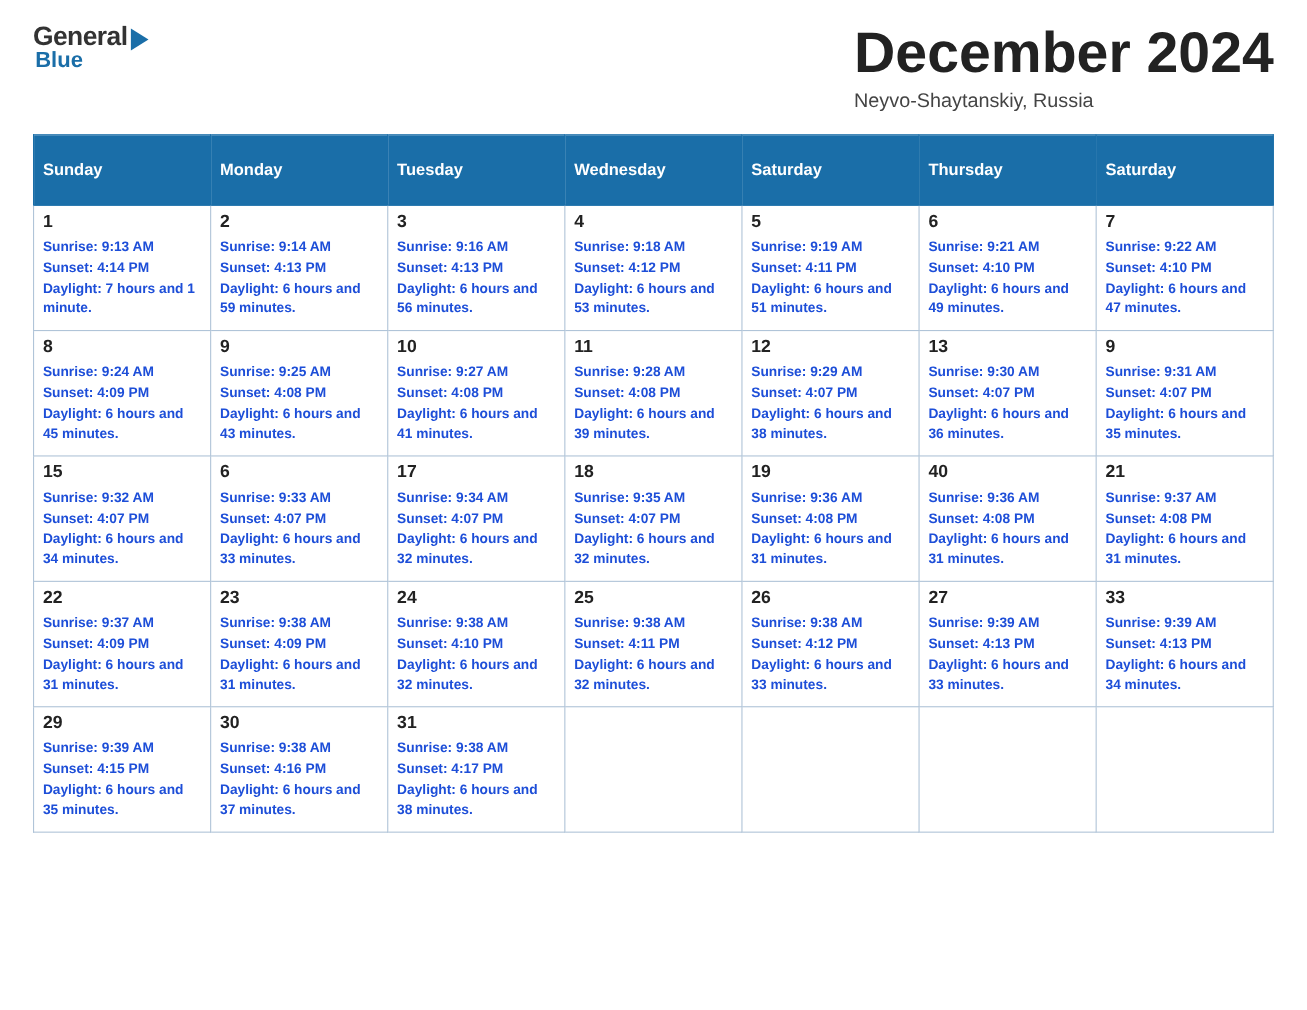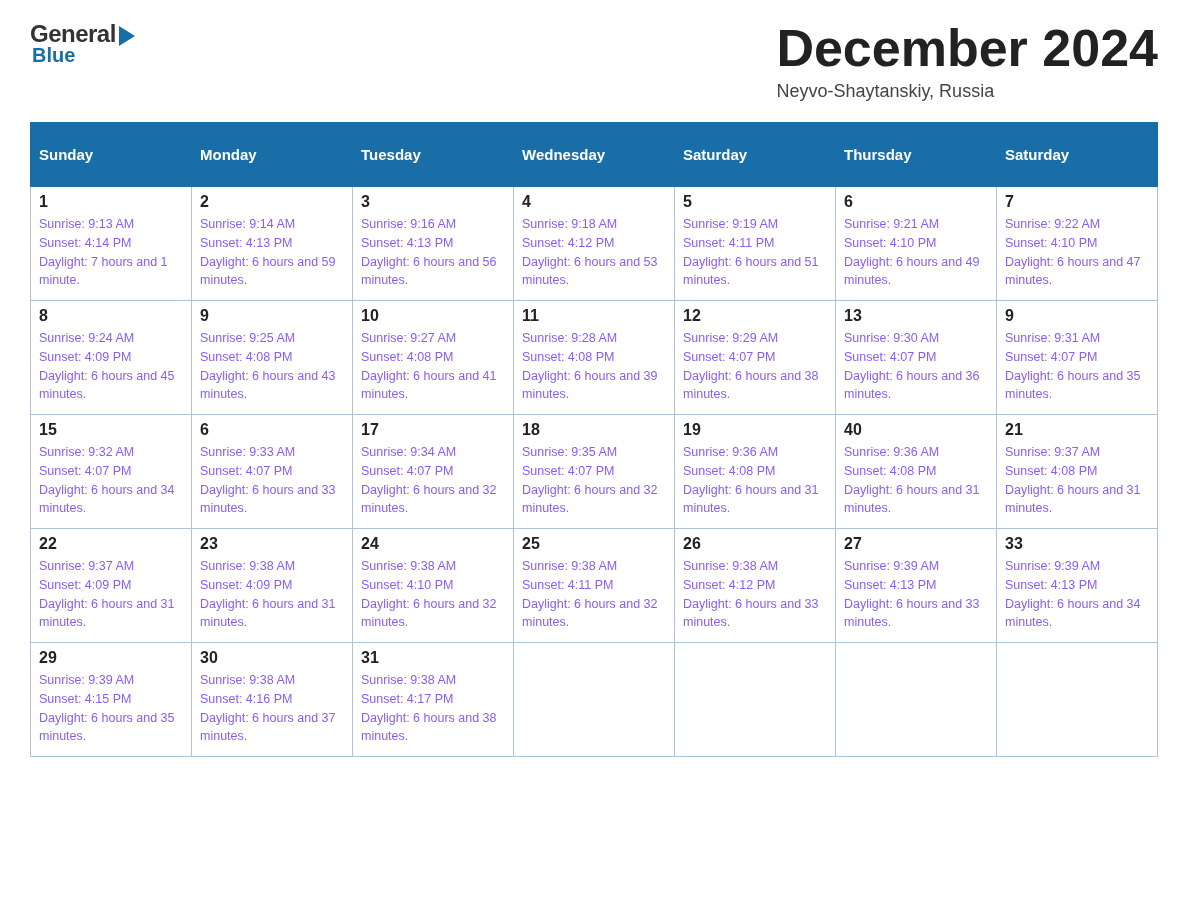--- a/index.html
+++ b/index.html
@@ -85,22 +85,23 @@
     }
     .day-number {
       font-size: 16px;
       font-weight: bold;
       color: #222;
       margin-bottom: 4px;
       display: block;
     }
     .day-info {
       font-size: 12.5px;
-      color: #8b5cf6;
+      color: #1d4ed8;
       line-height: 1.5;
+      font-weight: bold;
     }
     .calendar tr td {
       border-top: 2px solid #1a6ea8;
     }
     .calendar tbody tr td {
       border-top: 1.5px solid #5a9fd4;
     }
     .empty-cell {
       background: #fff;
     }

